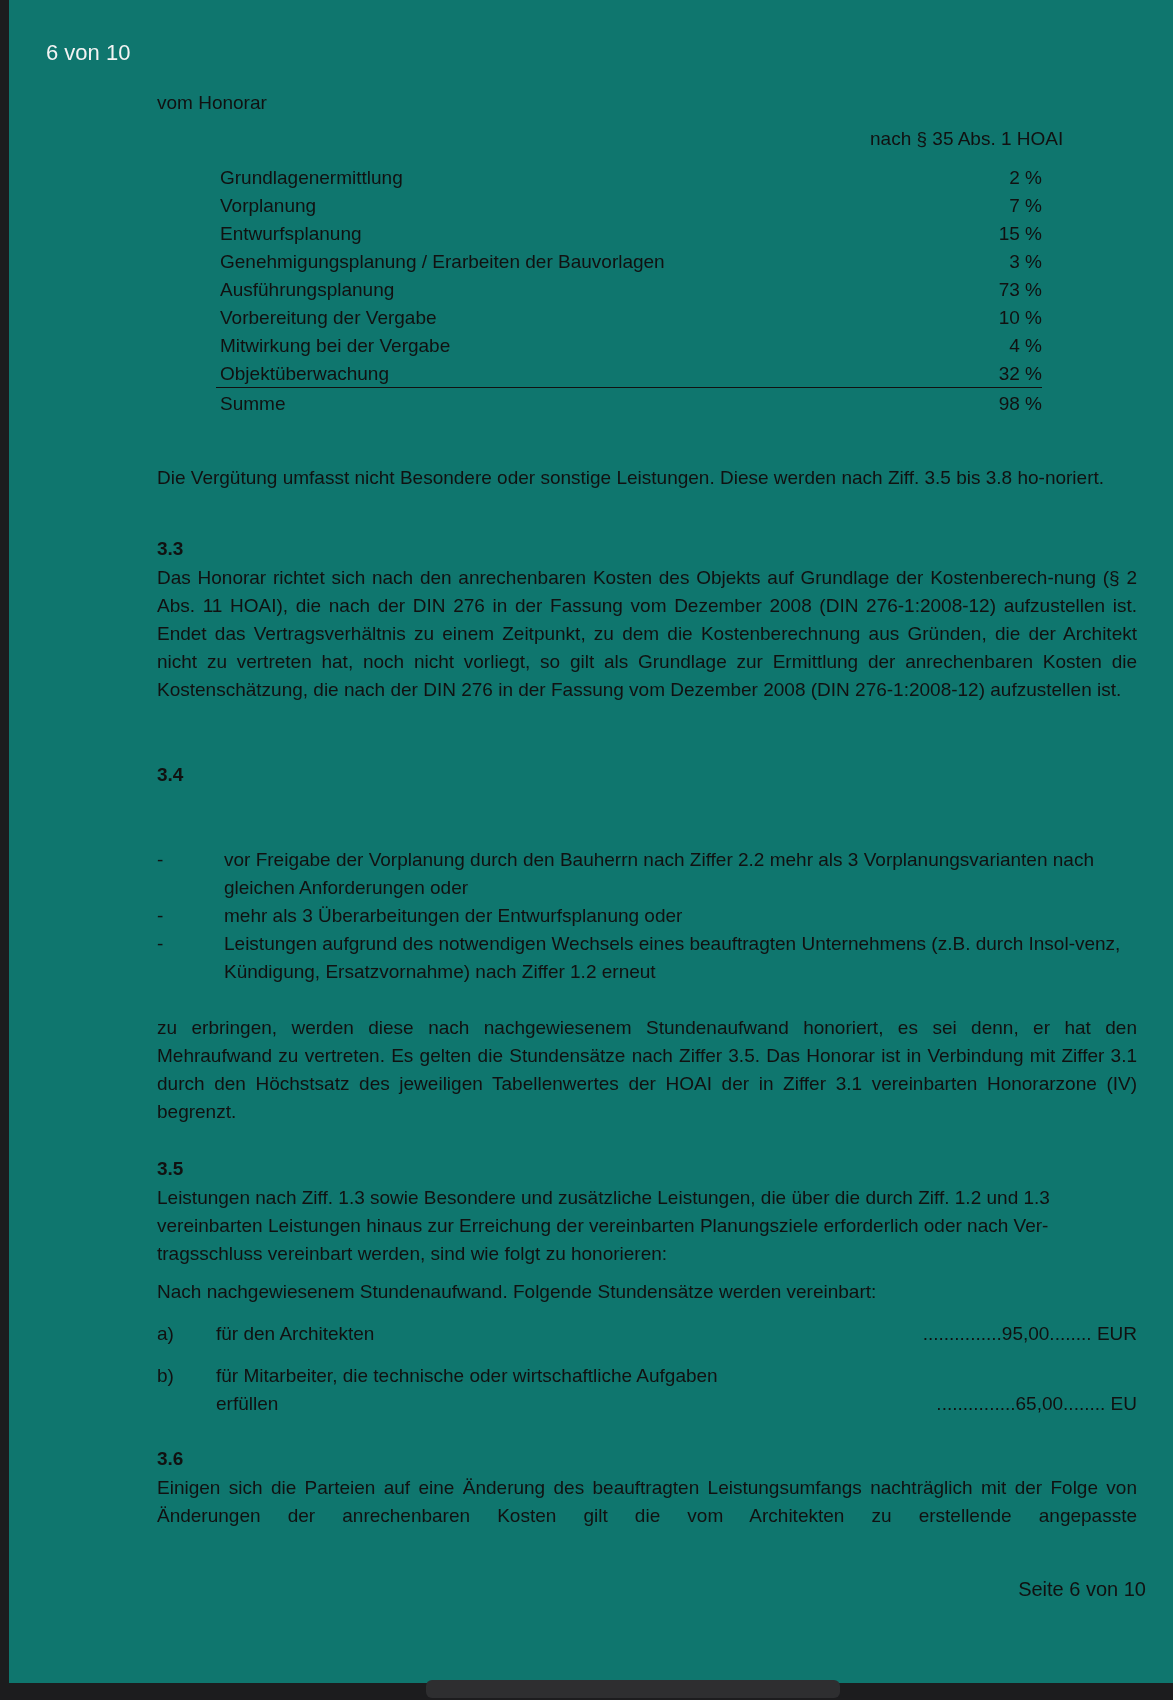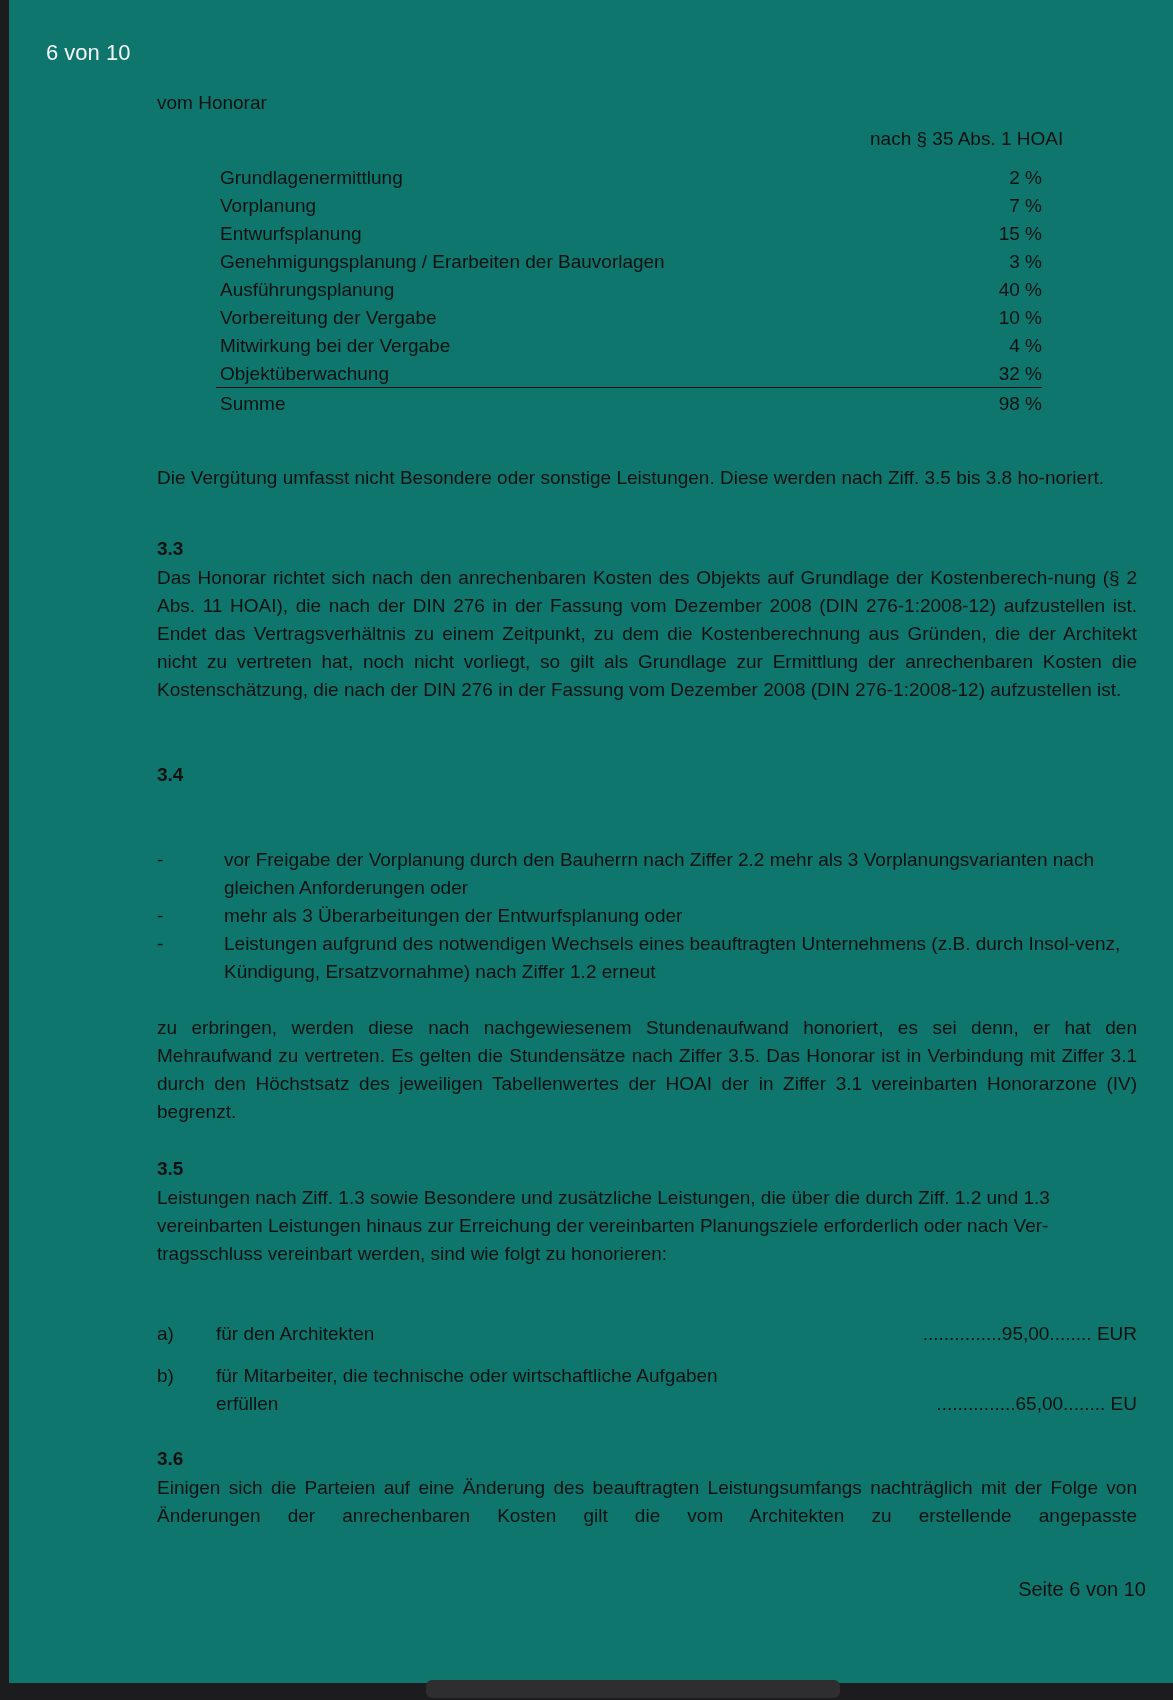--- a/index.html
+++ b/index.html
@@ -59,21 +59,21 @@
     <div class="tbl-row" style="top:220px;">
       <span class="tbl-label">Entwurfsplanung</span>
       <span class="tbl-val">15 %</span>
     </div>
     <div class="tbl-row" style="top:248px;">
       <span class="tbl-label">Genehmigungsplanung / Erarbeiten der Bauvorlagen</span>
       <span class="tbl-val">3 %</span>
     </div>
     <div class="tbl-row" style="top:276px;">
       <span class="tbl-label">Ausführungsplanung</span>
-      <span class="tbl-val">40 %</span>
+      <span class="tbl-val">73 %</span>
     </div>
     <div class="tbl-row" style="top:304px;">
       <span class="tbl-label">Vorbereitung der Vergabe</span>
       <span class="tbl-val">10 %</span>
     </div>
     <div class="tbl-row" style="top:332px;">
       <span class="tbl-label">Mitwirkung bei der Vergabe</span>
       <span class="tbl-val">4 %</span>
     </div>
     <div class="tbl-row" style="top:360px;">
@@ -104,20 +104,21 @@
   </div>
   <div class="bullet" style="top:930px;">
     <span class="dash">-</span>
     <span class="btext">Leistungen aufgrund des notwendigen Wechsels eines beauftragten Unternehmens (z.B. durch Insol-venz, Kündigung, Ersatzvornahme) nach Ziffer 1.2 erneut</span>
   </div>
 
   <div class="body-text justify" style="top:1014px;">zu erbringen, werden diese nach nachgewiesenem Stundenaufwand honoriert, es sei denn, er hat den Mehraufwand zu vertreten. Es gelten die Stundensätze nach Ziffer 3.5. Das Honorar ist in Verbindung mit Ziffer 3.1 durch den Höchstsatz des jeweiligen Tabellenwertes der HOAI der in Ziffer 3.1 vereinbarten Honorarzone (IV) begrenzt.</div>
 
   <div class="heading" style="top:1158px;">3.5</div>
   <div class="body-text" style="top:1184px;">Leistungen nach Ziff. 1.3 sowie Besondere und zusätzliche Leistungen, die über die durch Ziff. 1.2 und 1.3 vereinbarten Leistungen hinaus zur Erreichung der vereinbarten Planungsziele erforderlich oder nach Ver-tragsschluss vereinbart werden, sind wie folgt zu honorieren:</div>
+  <div class="body-text" style="top:1278px;">Nach nachgewiesenem Stundenaufwand. Folgende Stundensätze werden vereinbart:</div>
 
   <div class="rate-row" style="top:1320px;">
     <span class="key">a)</span>
     <span class="desc">für den Architekten</span>
     <span class="amount">...............95,00........ EUR</span>
   </div>
   <div class="rate-row" style="top:1362px;">
     <span class="key">b)</span>
     <span class="desc">für Mitarbeiter, die technische oder wirtschaftliche Aufgaben</span>
   </div>

